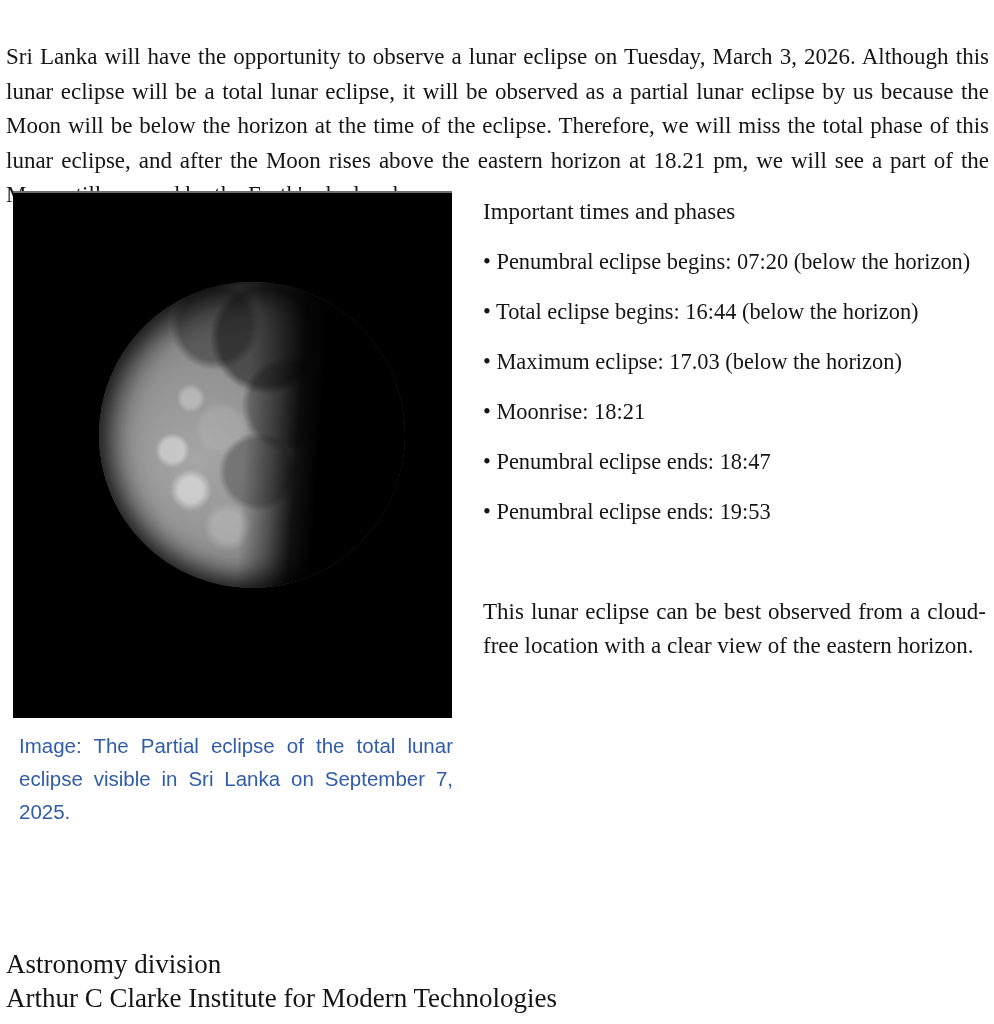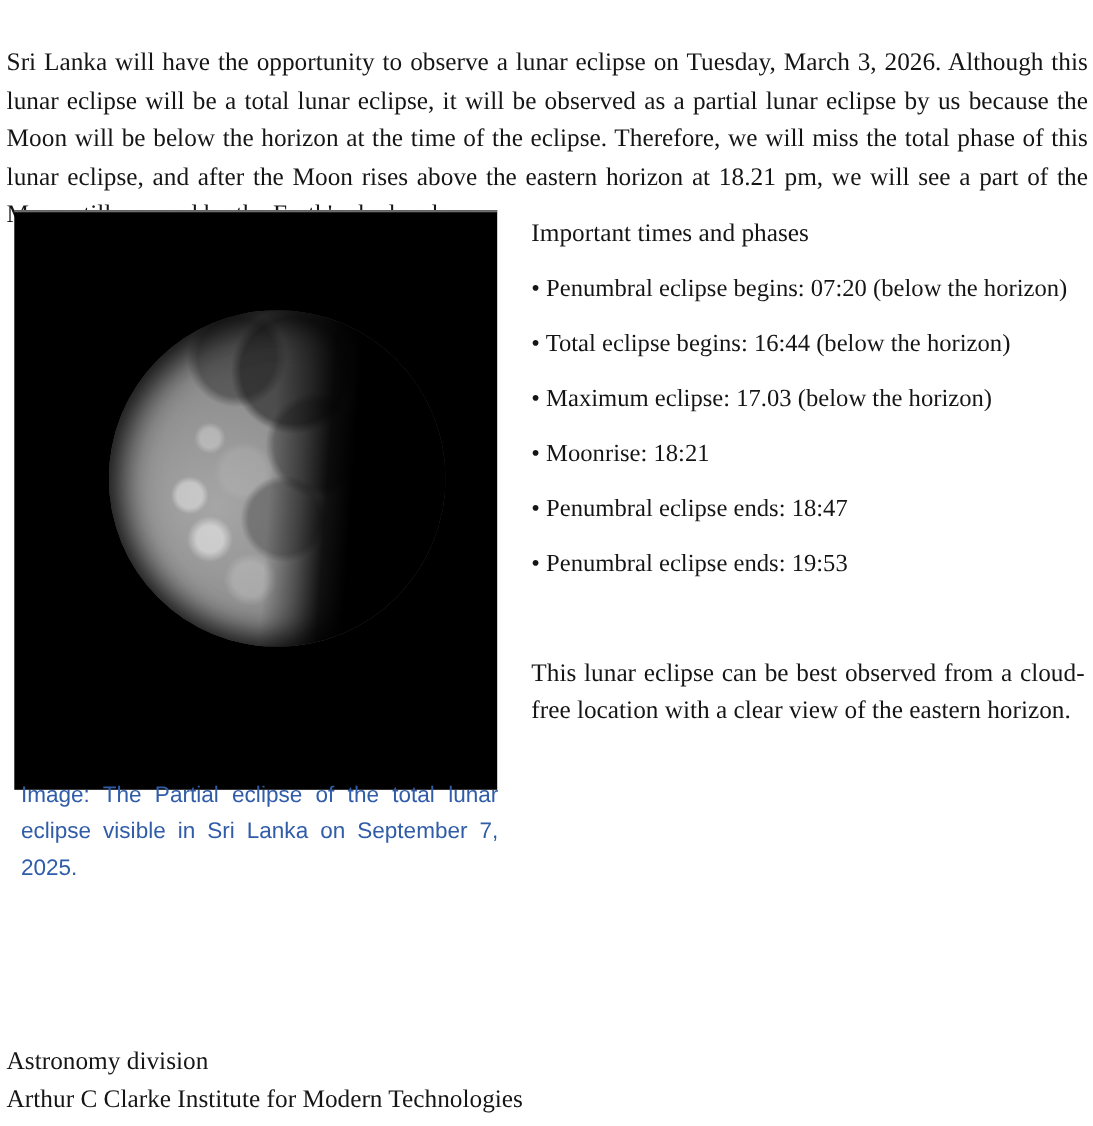--- a/index.html
+++ b/index.html
@@ -56,21 +56,21 @@
   }
 
   
   .caption {
     position:absolute; left:19px; width:434px;
     font-family:"Liberation Sans", sans-serif;
     font-size:20.5px; line-height:33px;
     color:var(--caption-blue, #305CA8);
     text-align:justify;
   }
-  .caption.main { top:706px; }
+  .caption.main { top:729px; }
   .caption.credit { top:845px; text-align:left; }
 
   
   .rightcol { position:absolute; left:483px; top:190px; width:503px; }
   .rightcol h2 {
     font-size:23px; line-height:35px; font-weight:normal;
     margin:4px 0 15px 0;
   }
   .bullet {
     font-size:22.4px; line-height:35px;
@@ -78,21 +78,21 @@
     text-align:justify;
   }
   .outro {
     font-size:23px; line-height:34px;
     margin:66px 0 0 0;
     text-align:justify;
   }
 
   
   .footer { position:absolute; left:6px; top:948px; }
-  .footer p { font-size:23px; line-height:33.5px; }
+  .footer p { font-size:27px; line-height:33.5px; }
 </style>
 </head>
 <body>
 
 <main class="page">
 
   <p class="intro">Sri Lanka will have the opportunity to observe a lunar eclipse on Tuesday, March 3, 2026. Although this lunar eclipse will be a total lunar eclipse, it will be observed as a partial lunar eclipse by us because the Moon will be below the horizon at the time of the eclipse. Therefore, we will miss the total phase of this lunar eclipse, and after the Moon rises above the eastern horizon at 18.21 pm, we will see a part of the Moon still covered by the Earth's shadow here.</p>
 
   <figure class="moonfig">
     <div class="moon"></div>

